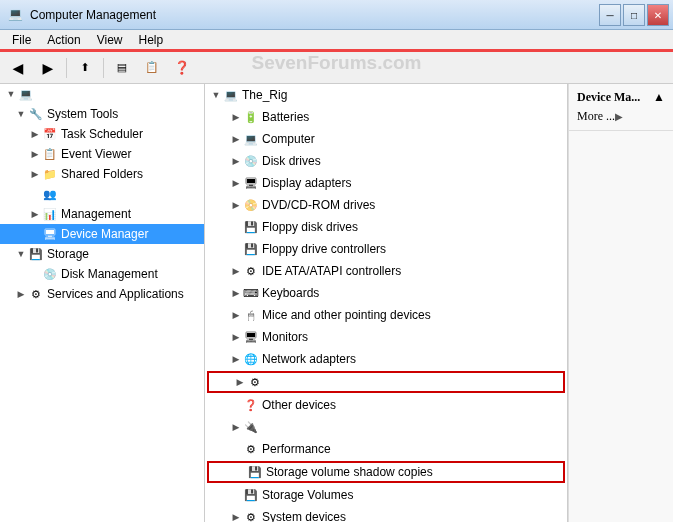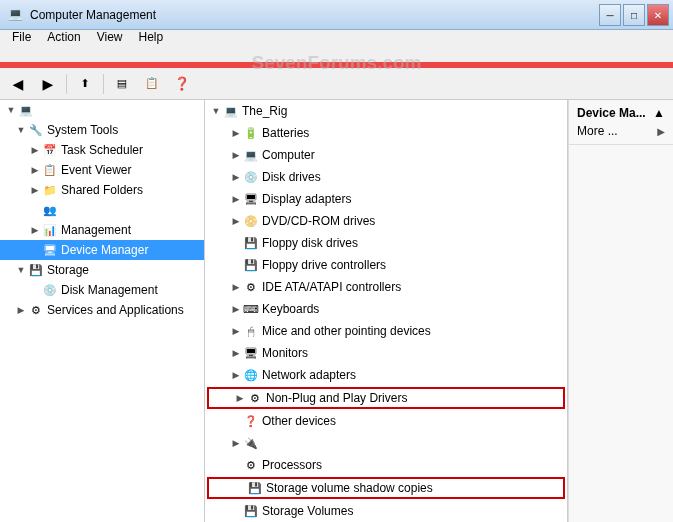--- a/index.html
+++ b/index.html
@@ -53,23 +53,23 @@
     .title-btn.close {
       background: linear-gradient(to bottom, #f08080, #c04040);
       color: white;
     }
 
     
     .menu-bar {
       background: #f0f0f0;
       height: 22px;
       display: flex;
-      align-items: flex-end;
-      padding: 16px 4px;
-      border-bottom: 6px solid #ef4444;
+      align-items: center;
+      padding: 0 4px;
+      border-bottom: 3px solid #ef4444;
     }
     .menu-item {
       padding: 2px 8px;
       cursor: pointer;
       color: #000;
     }
 
     
     .toolbar {
       background: #f0f0f0;
@@ -198,25 +198,25 @@
     .actions-header {
       background: linear-gradient(to bottom, #e0e8f0, #d0dce8);
       padding: 4px 8px;
       font-weight: bold;
       font-size: 12px;
       border-bottom: 1px solid #bbb;
     }
     .actions-section {
       padding: 4px;
       border-bottom: 1px solid #ddd;
+      font-family: Liberation Serif, serif;
     }
     .action-link {
       display: flex;
       align-items: center;
-      justify-content: space-between;
       padding: 2px 4px;
       cursor: pointer;
       color: #000;
       font-size: 12px;
     }
     .action-arrow {
       font-size: 10px;
       color: #555;
     }
 
@@ -392,38 +392,37 @@
 
     <div class="mid-tree-item" style="padding-left:24px;">
       <span class="expand-icon">▶</span>
       <span class="item-icon">🌐</span>
       <span class="item-label">Network adapters</span>
     </div>
 
     <div class="mid-tree-item highlighted" style="padding-left:24px; border:2px solid #cc0000; margin:1px 2px;">
       <span class="expand-icon">▶</span>
       <span class="item-icon">⚙</span>
-      <span class="item-label">Non-Plug and Play Drivers</span>
     </div>
 
     <div class="mid-tree-item" style="padding-left:24px;">
       <span class="expand-icon"> </span>
       <span class="item-icon">❓</span>
       <span class="item-label">Other devices</span>
     </div>
 
     <div class="mid-tree-item" style="padding-left:24px;">
       <span class="expand-icon">▶</span>
       <span class="item-icon">🔌</span>
     </div>
 
     <div class="mid-tree-item" style="padding-left:24px;">
       <span class="expand-icon"> </span>
       <span class="item-icon">⚙</span>
-      <span class="item-label">Processors</span>
+      <span class="item-label">Performance</span>
     </div>
 
     <div class="mid-tree-item" style="padding-left:24px; border:2px solid #cc0000; margin:1px 2px;">
       <span class="expand-icon"> </span>
       <span class="item-icon">💾</span>
       <span class="item-label">Storage volume shadow copies</span>
     </div>
 
     <div class="mid-tree-item" style="padding-left:24px;">
       <span class="expand-icon"> </span>

